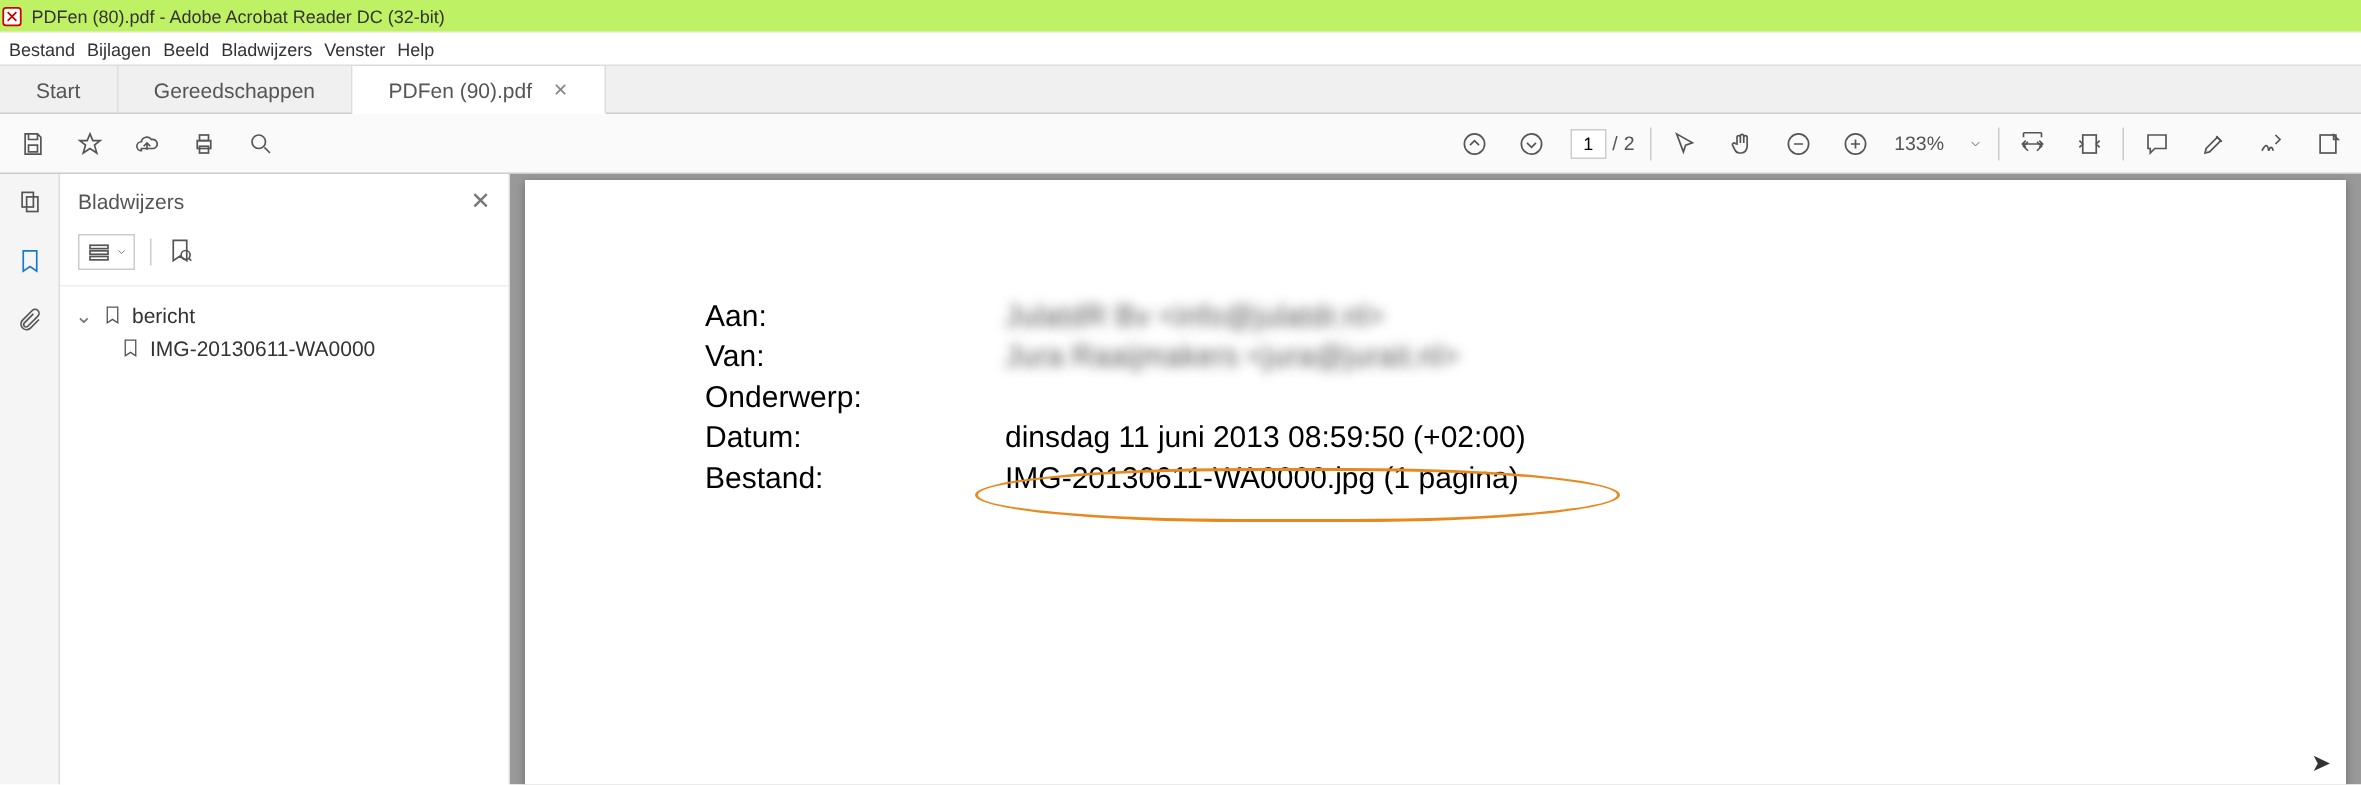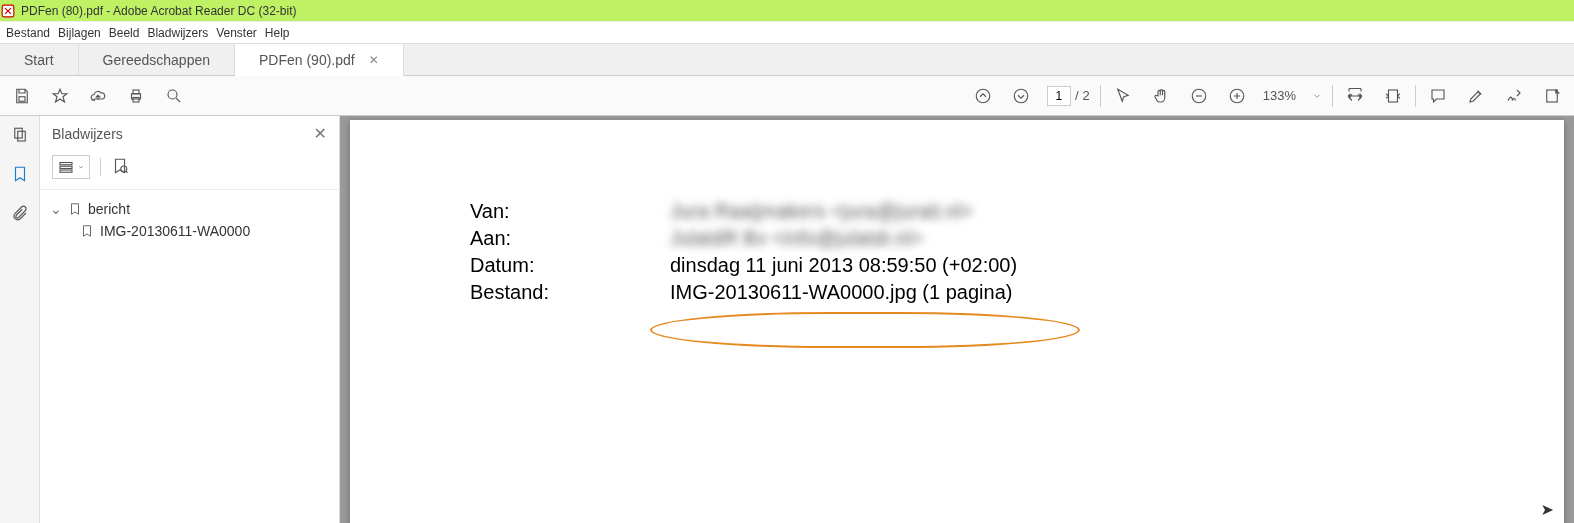--- a/index.html
+++ b/index.html
@@ -397,26 +397,30 @@
             <path d="M6 3h12v18l-6-4-6 4z"></path>
           </svg>
         <span>IMG-20130611-WA0000</span>
       </div>
     </div>
   </div>
 
   <div class="viewport">
     <div class="page">
       <div class="row">
+        <div class="label">Aan:</div>
+        <div class="value blur">JulatdR Bv &lt;info@julatdr.nl&gt;</div>
+      </div>
+      <div class="row">
         <div class="label">Van:</div>
         <div class="value blur">Jura Raaijmakers &lt;jura@jurait.nl&gt;</div>
       </div>
       <div class="row">
-        <div class="label">Aan:</div>
-        <div class="value blur">JulatdR Bv &lt;info@julatdr.nl&gt;</div>
+        <div class="label">Onderwerp:</div>
+        <div class="value"></div>
       </div>
       <div class="row">
         <div class="label">Datum:</div>
         <div class="value">dinsdag 11 juni 2013 08:59:50 (+02:00)</div>
       </div>
       <div class="row">
         <div class="label">Bestand:</div>
         <div class="value">IMG-20130611-WA0000.jpg (1 pagina)</div>
       </div>
 

